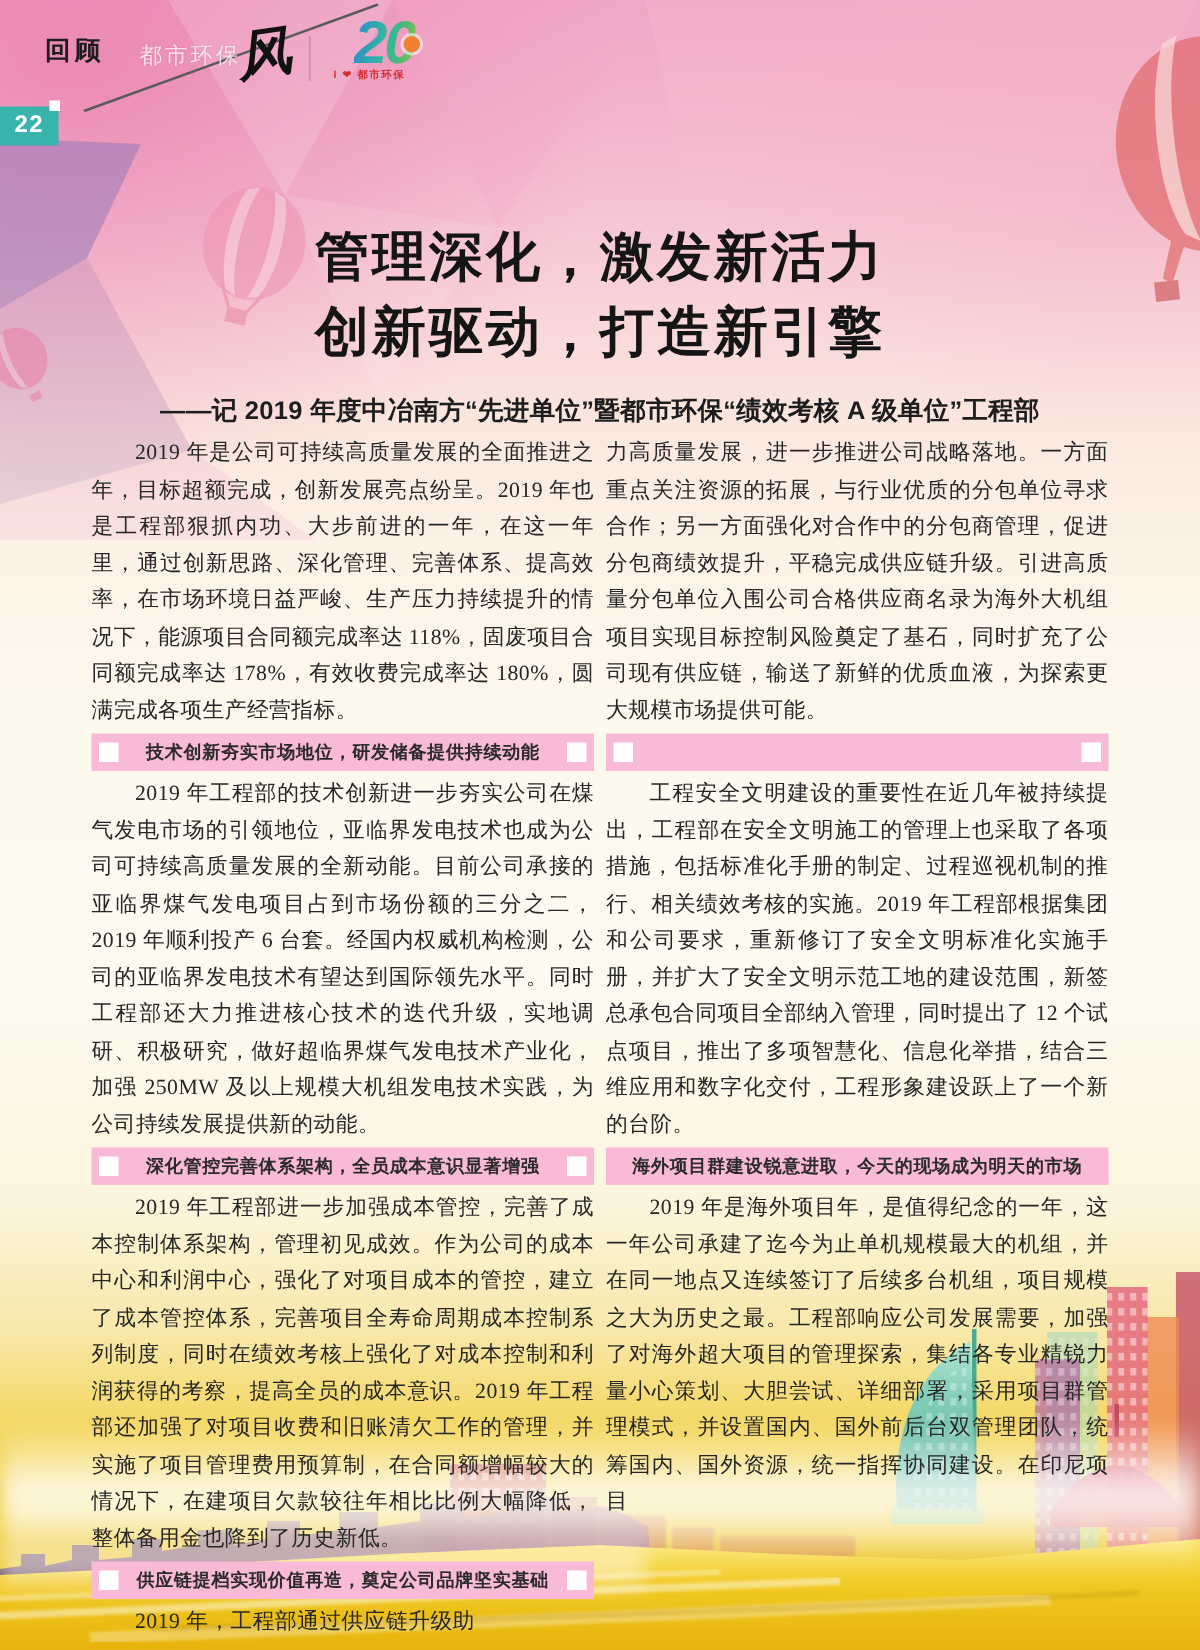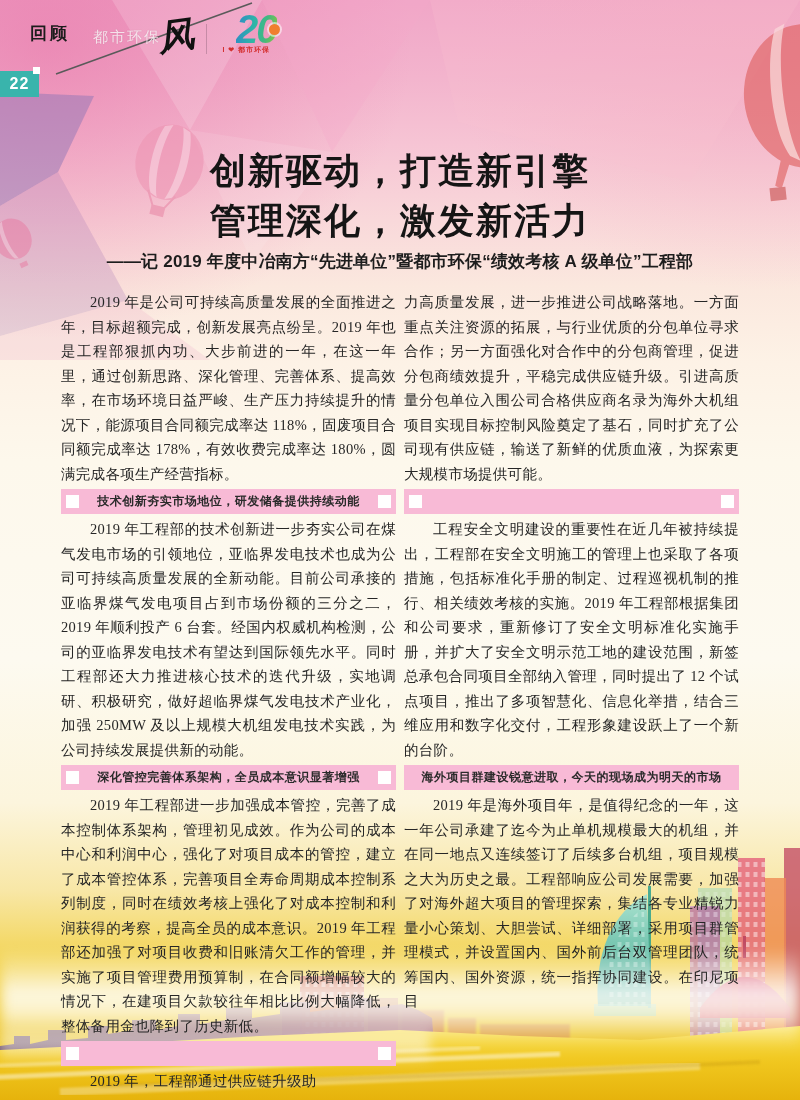--- a/index.html
+++ b/index.html
@@ -35,21 +35,21 @@
   .anniv-dot{position:absolute;left:33px;top:12px;width:11px;height:11px;border-radius:50%;
         background:#f07f2e;box-shadow:0 0 0 2px rgba(255,255,255,.55);}
   .anniv-slogan{font-size:7px;color:#d42f2f;letter-spacing:1px;margin-top:-2px;font-weight:bold;}
   .pagenum{position:absolute;left:0;top:71px;width:39px;height:26px;z-index:10;background:#39b4ac;
         color:#fff;font-size:16px;font-weight:bold;display:flex;align-items:center;justify-content:center;letter-spacing:1px;text-align:center;}
   .pagenum-notch{position:absolute;left:33px;top:67px;width:7px;height:7px;background:#fff;z-index:11;}
 
   
   .title-block{position:absolute;left:0;right:0;top:146px;z-index:10;text-align:center;}
   .title-line{font-size:36px;line-height:50px;font-weight:900;color:#151515;letter-spacing:2px;}
-  .subtitle{margin-top:4px;font-size:17px;font-weight:bold;color:#1d1d1d;letter-spacing:0.2px;}
+  .subtitle{margin-top:16px;font-size:17px;font-weight:bold;color:#1d1d1d;letter-spacing:0.2px;}
 
   
   .col{position:absolute;top:290px;width:335px;z-index:10;}
   #col-left{left:61px;}
   #col-right{left:404px;}
   .body-p{font-family:"Liberation Serif","DejaVu Serif",serif;font-size:14.5px;line-height:24.5px;
         color:#262626;text-align:justify;text-indent:2em;margin:0;letter-spacing:0.3px;}
   .body-p.noindent{text-indent:0;}
   .sec-h{display:flex;align-items:center;justify-content:space-between;background:#f8bad6;
         height:25px;margin:3px 0;padding:0 5px;}
@@ -167,41 +167,42 @@
   <div class="hdr-mark">风</div>
   <div class="hdr-sep"></div>
   <div class="anniv">
     <span class="anniv-num"><span>20</span><span class="anniv-dot"></span></span>
     <div class="anniv-slogan">I ❤ 都市环保</div>
   </div>
   <div class="pagenum">22</div>
   <div class="pagenum-notch"></div>
 
   <div class="title-block">
+    <div class="title-line">管理深化，激发新活力</div>
     <div class="title-line">创新驱动，打造新引擎</div>
-    <div class="title-line">管理深化，激发新活力</div>
     <div class="subtitle">——记 2019 年度中冶南方“先进单位”暨都市环保“绩效考核 A 级单位”工程部</div>
   </div>
 
   <div class="col" id="col-left">
       <p class="body-p">2019 年是公司可持续高质量发展的全面推进之年，目标超额完成，创新发展亮点纷呈。2019 年也是工程部狠抓内功、大步前进的一年，在这一年里，通过创新思路、深化管理、完善体系、提高效率，在市场环境日益严峻、生产压力持续提升的情况下，能源项目合同额完成率达 118%，固废项目合同额完成率达 178%，有效收费完成率达 180%，圆满完成各项生产经营指标。</p>
       <div class="sec-h">
         <span class="sq"></span>
         <span class="sec-h-text">技术创新夯实市场地位，研发储备提供持续动能</span>
         <span class="sq"></span>
       </div>
       <p class="body-p">2019 年工程部的技术创新进一步夯实公司在煤气发电市场的引领地位，亚临界发电技术也成为公司可持续高质量发展的全新动能。目前公司承接的亚临界煤气发电项目占到市场份额的三分之二，2019 年顺利投产 6 台套。经国内权威机构检测，公司的亚临界发电技术有望达到国际领先水平。同时工程部还大力推进核心技术的迭代升级，实地调研、积极研究，做好超临界煤气发电技术产业化，加强 250MW 及以上规模大机组发电技术实践，为公司持续发展提供新的动能。</p>
       <div class="sec-h">
         <span class="sq"></span>
         <span class="sec-h-text">深化管控完善体系架构，全员成本意识显著增强</span>
         <span class="sq"></span>
       </div>
       <p class="body-p">2019 年工程部进一步加强成本管控，完善了成本控制体系架构，管理初见成效。作为公司的成本中心和利润中心，强化了对项目成本的管控，建立了成本管控体系，完善项目全寿命周期成本控制系列制度，同时在绩效考核上强化了对成本控制和利润获得的考察，提高全员的成本意识。2019 年工程部还加强了对项目收费和旧账清欠工作的管理，并实施了项目管理费用预算制，在合同额增幅较大的情况下，在建项目欠款较往年相比比例大幅降低，整体备用金也降到了历史新低。</p>
       <div class="sec-h">
         <span class="sq"></span>
+        <span class="sec-h-text">供应链提档实现价值再造，奠定公司品牌坚实基础</span>
         <span class="sq"></span>
       </div>
       <p class="body-p">2019 年，工程部通过供应链升级助</p>
     </div>
   <div class="col" id="col-right">
       <p class="body-p noindent">力高质量发展，进一步推进公司战略落地。一方面重点关注资源的拓展，与行业优质的分包单位寻求合作；另一方面强化对合作中的分包商管理，促进分包商绩效提升，平稳完成供应链升级。引进高质量分包单位入围公司合格供应商名录为海外大机组项目实现目标控制风险奠定了基石，同时扩充了公司现有供应链，输送了新鲜的优质血液，为探索更大规模市场提供可能。</p>
       <div class="sec-h">
         <span class="sq"></span>
         <span class="sq"></span>
       </div>

